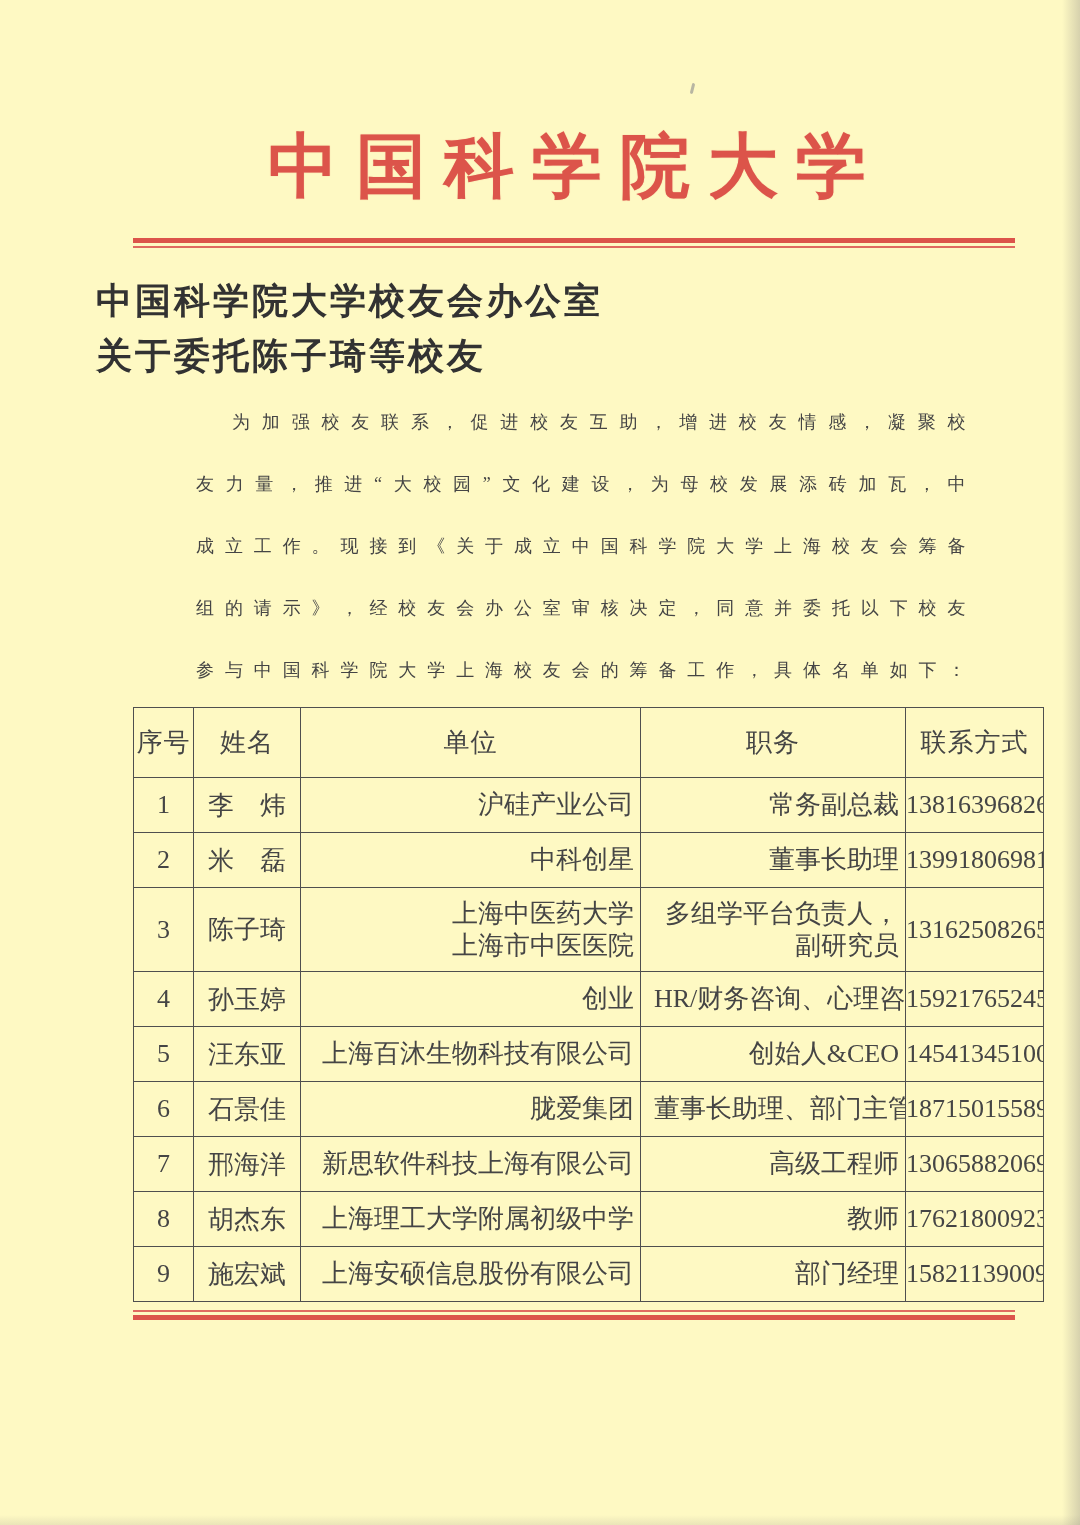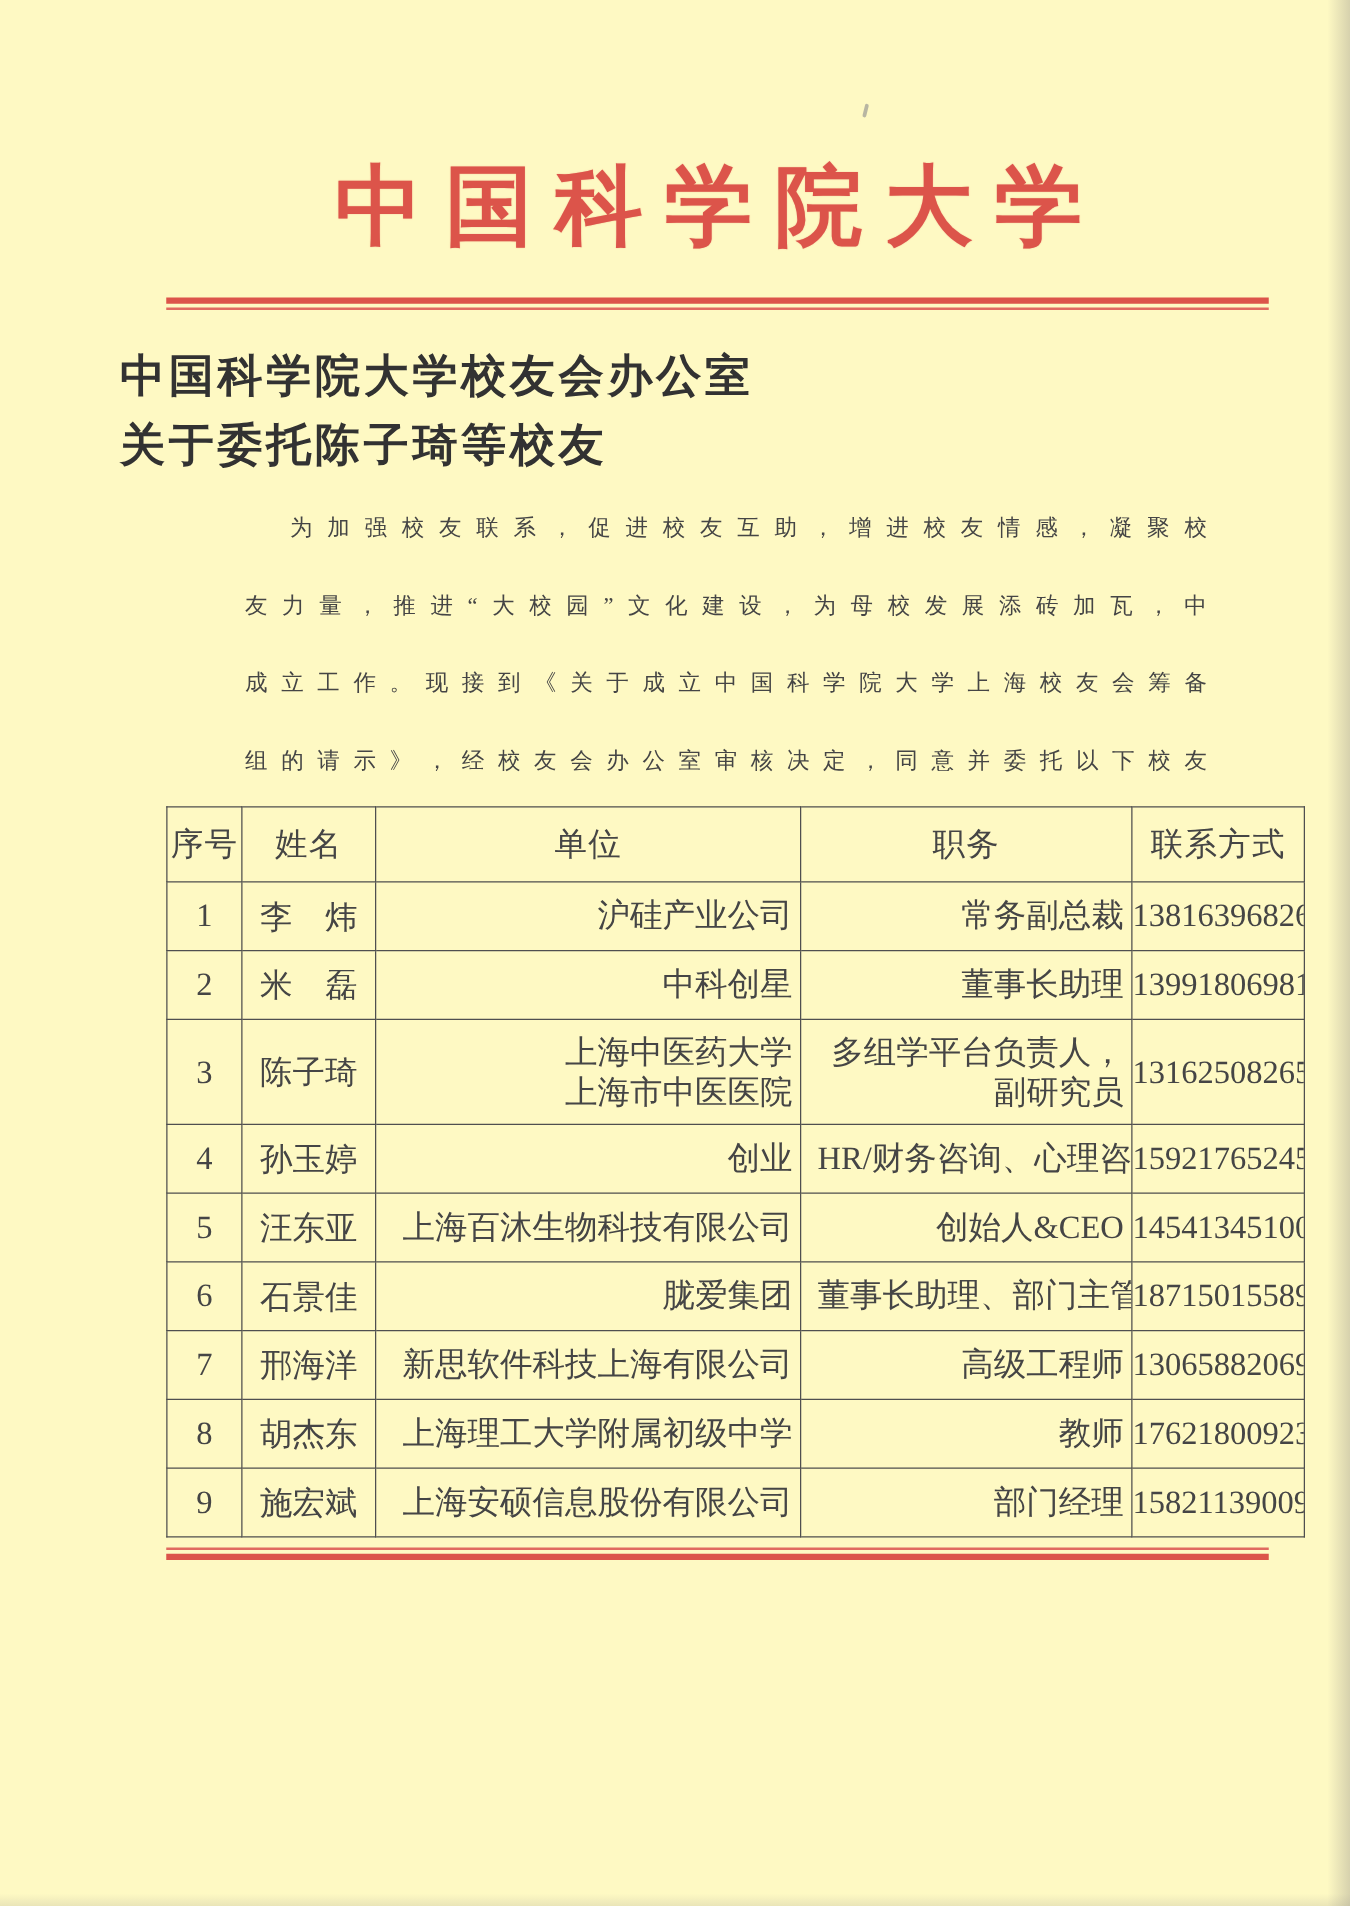--- a/index.html
+++ b/index.html
@@ -73,21 +73,21 @@
     table-layout: fixed;
   }
   .roster-table th, .roster-table td {
     border: 1.6px solid #4f4f4f;
     font-weight: normal;
     font-size: 26px;
     color: #454545;
     vertical-align: middle;
     overflow: hidden;
   }
-  .roster-table thead tr { height: 60px; }
+  .roster-table thead tr { height: 70px; }
   .roster-table tbody tr { height: 55px; }
   .roster-table tbody tr.tall { height: 84px; }
   .roster-table th { text-align: center; letter-spacing: 1px; }
   .td-center { text-align: center; }
   .td-left { text-align: right; padding-left: 13px; padding-right: 6px; }
   .cell-line { line-height: 32px; white-space: nowrap; }
   .num { font-family: "Liberation Serif", "DejaVu Serif", serif; }
 
   .rule-bottom { margin-top: 8px; }
   .rule-bottom .thin  { height: 2px; background: #e06a60; }
@@ -112,20 +112,21 @@
     <div class="title-block">
       <div class="title-line">中国科学院大学校友会办公室</div>
       <div class="title-line">关于委托陈子琦等校友</div>
     </div>
 
     <div class="body-block">
       <div class="body-line indent">为加强校友联系，促进校友互助，增进校友情感，凝聚校</div>
       <div class="body-line">友力量，推进“大校园”文化建设，为母校发展添砖加瓦，中</div>
       <div class="body-line">成立工作。现接到《关于成立中国科学院大学上海校友会筹备</div>
       <div class="body-line">组的请示》，经校友会办公室审核决定，同意并委托以下校友</div>
+      <div class="body-line">参与中国科学院大学上海校友会的筹备工作，具体名单如下：</div>
     </div>
 
     <div class="roster">
       <table class="roster-table">
         <colgroup>
           <col style="width:60px">
           <col style="width:107px">
           <col style="width:340px">
           <col style="width:265px">
           <col style="width:138px">

